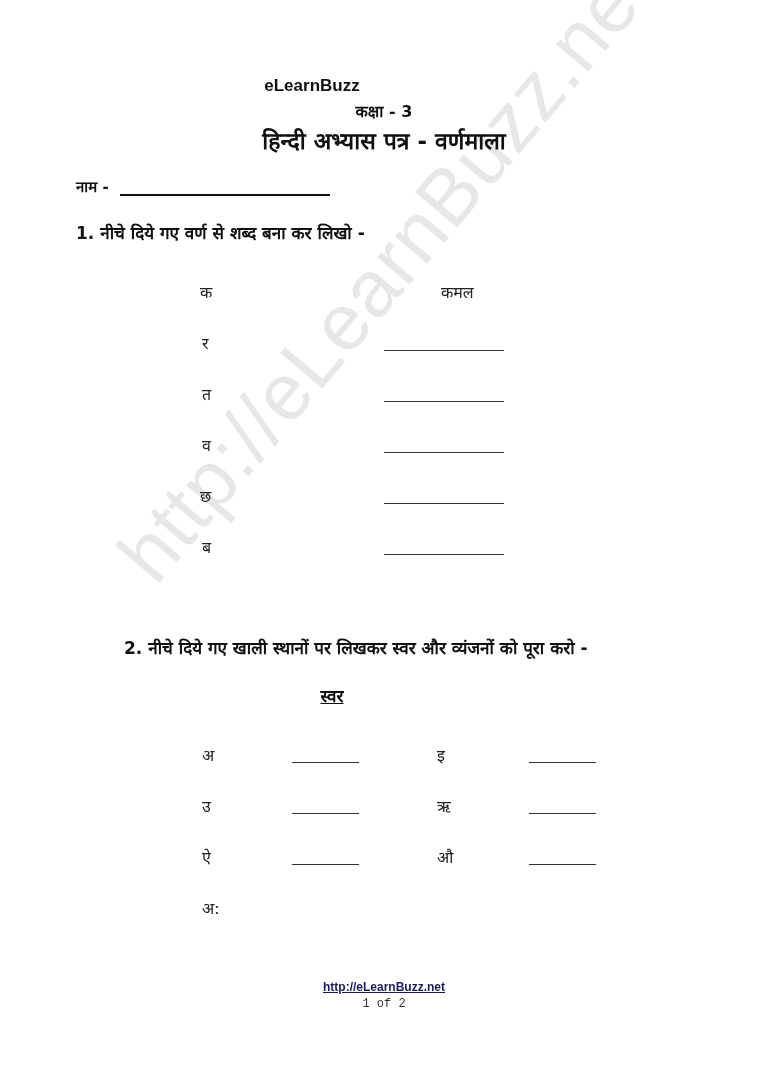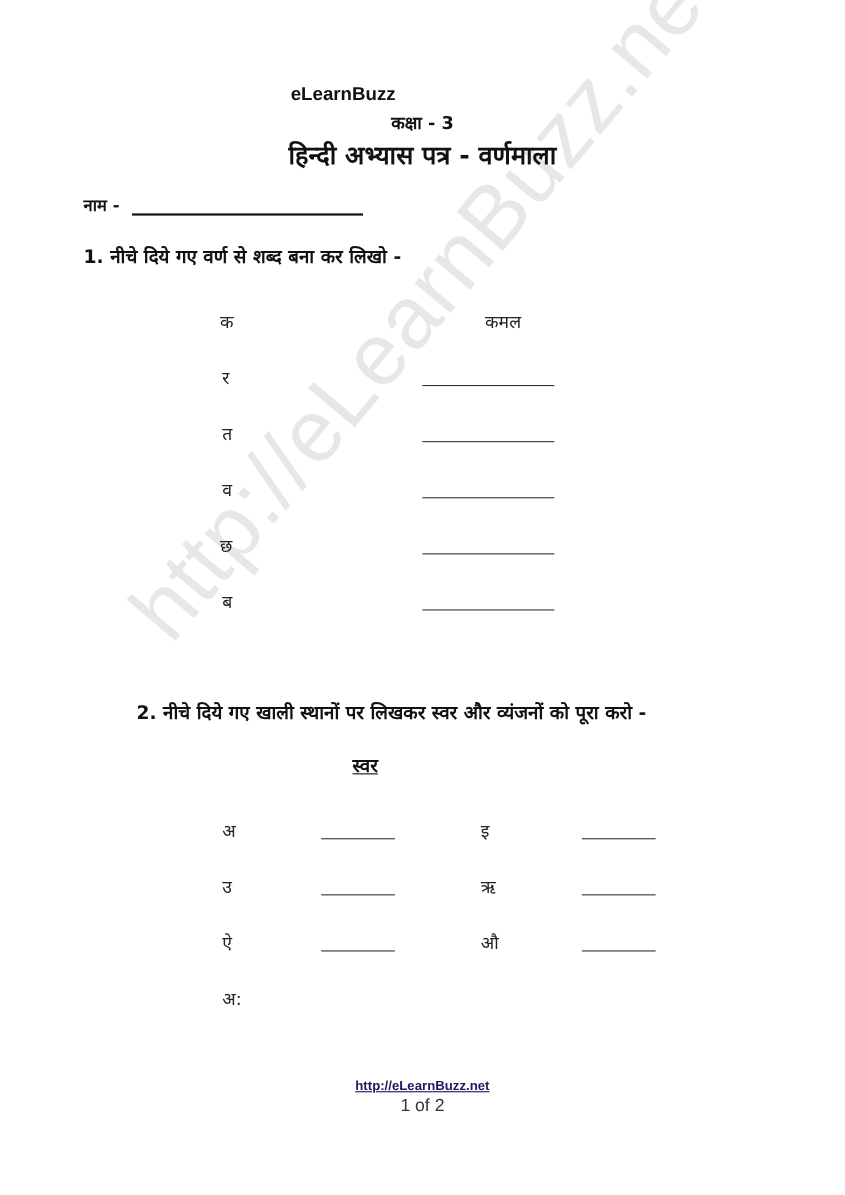--- a/index.html
+++ b/index.html
@@ -15,21 +15,21 @@
     .q1 { left: 76px; top: 221px; }
     .q2 { left: 76px; top: 636px; margin-left: 48px; }
     .letter { font-family: "DejaVu Sans", sans-serif; font-size: 16px; color: #222; }
     .word { font-family: "DejaVu Sans", sans-serif; font-size: 16px; color: #222; }
     .blank-long { width: 120px; height: 0; border-bottom: 1px solid #333; }
     .blank-short { width: 67px; height: 0; border-bottom: 1px solid #333; }
     .subhead { left: 0; width: 664px; top: 684px; text-align: center; font-family: "DejaVu Sans", sans-serif; font-weight: bold; font-size: 17px; }
     .subhead span { text-decoration: underline; }
     .footer-link { left: 0; width: 768px; top: 980px; text-align: center; font-family: "Liberation Sans", sans-serif; font-weight: bold; font-size: 12px; }
     .footer-link a { color: #1a1a5e; text-decoration: underline; }
-    .footer-page { left: 0; width: 768px; top: 997px; text-align: center; font-family: Liberation Sans, sans-serif; font-size: 16px; color: #333; }
+    .footer-page { left: 0; width: 768px; top: 997px; text-align: center; font-family: Liberation Mono, monospace; font-size: 12px; color: #333; }
     .watermark { left: 100px; top: 540px; font-family: "Liberation Sans", sans-serif; font-size: 80px; color: rgba(170,170,170,0.28); transform: rotate(-50deg); transform-origin: 0 0; letter-spacing: 1px; pointer-events: none; }
   </style>
 </head>
 <body>
 
 <div class="page">
 
   <div class="abs watermark">http://eLearnBuzz.net</div>
 
   <div class="abs site">eLearnBuzz</div>

